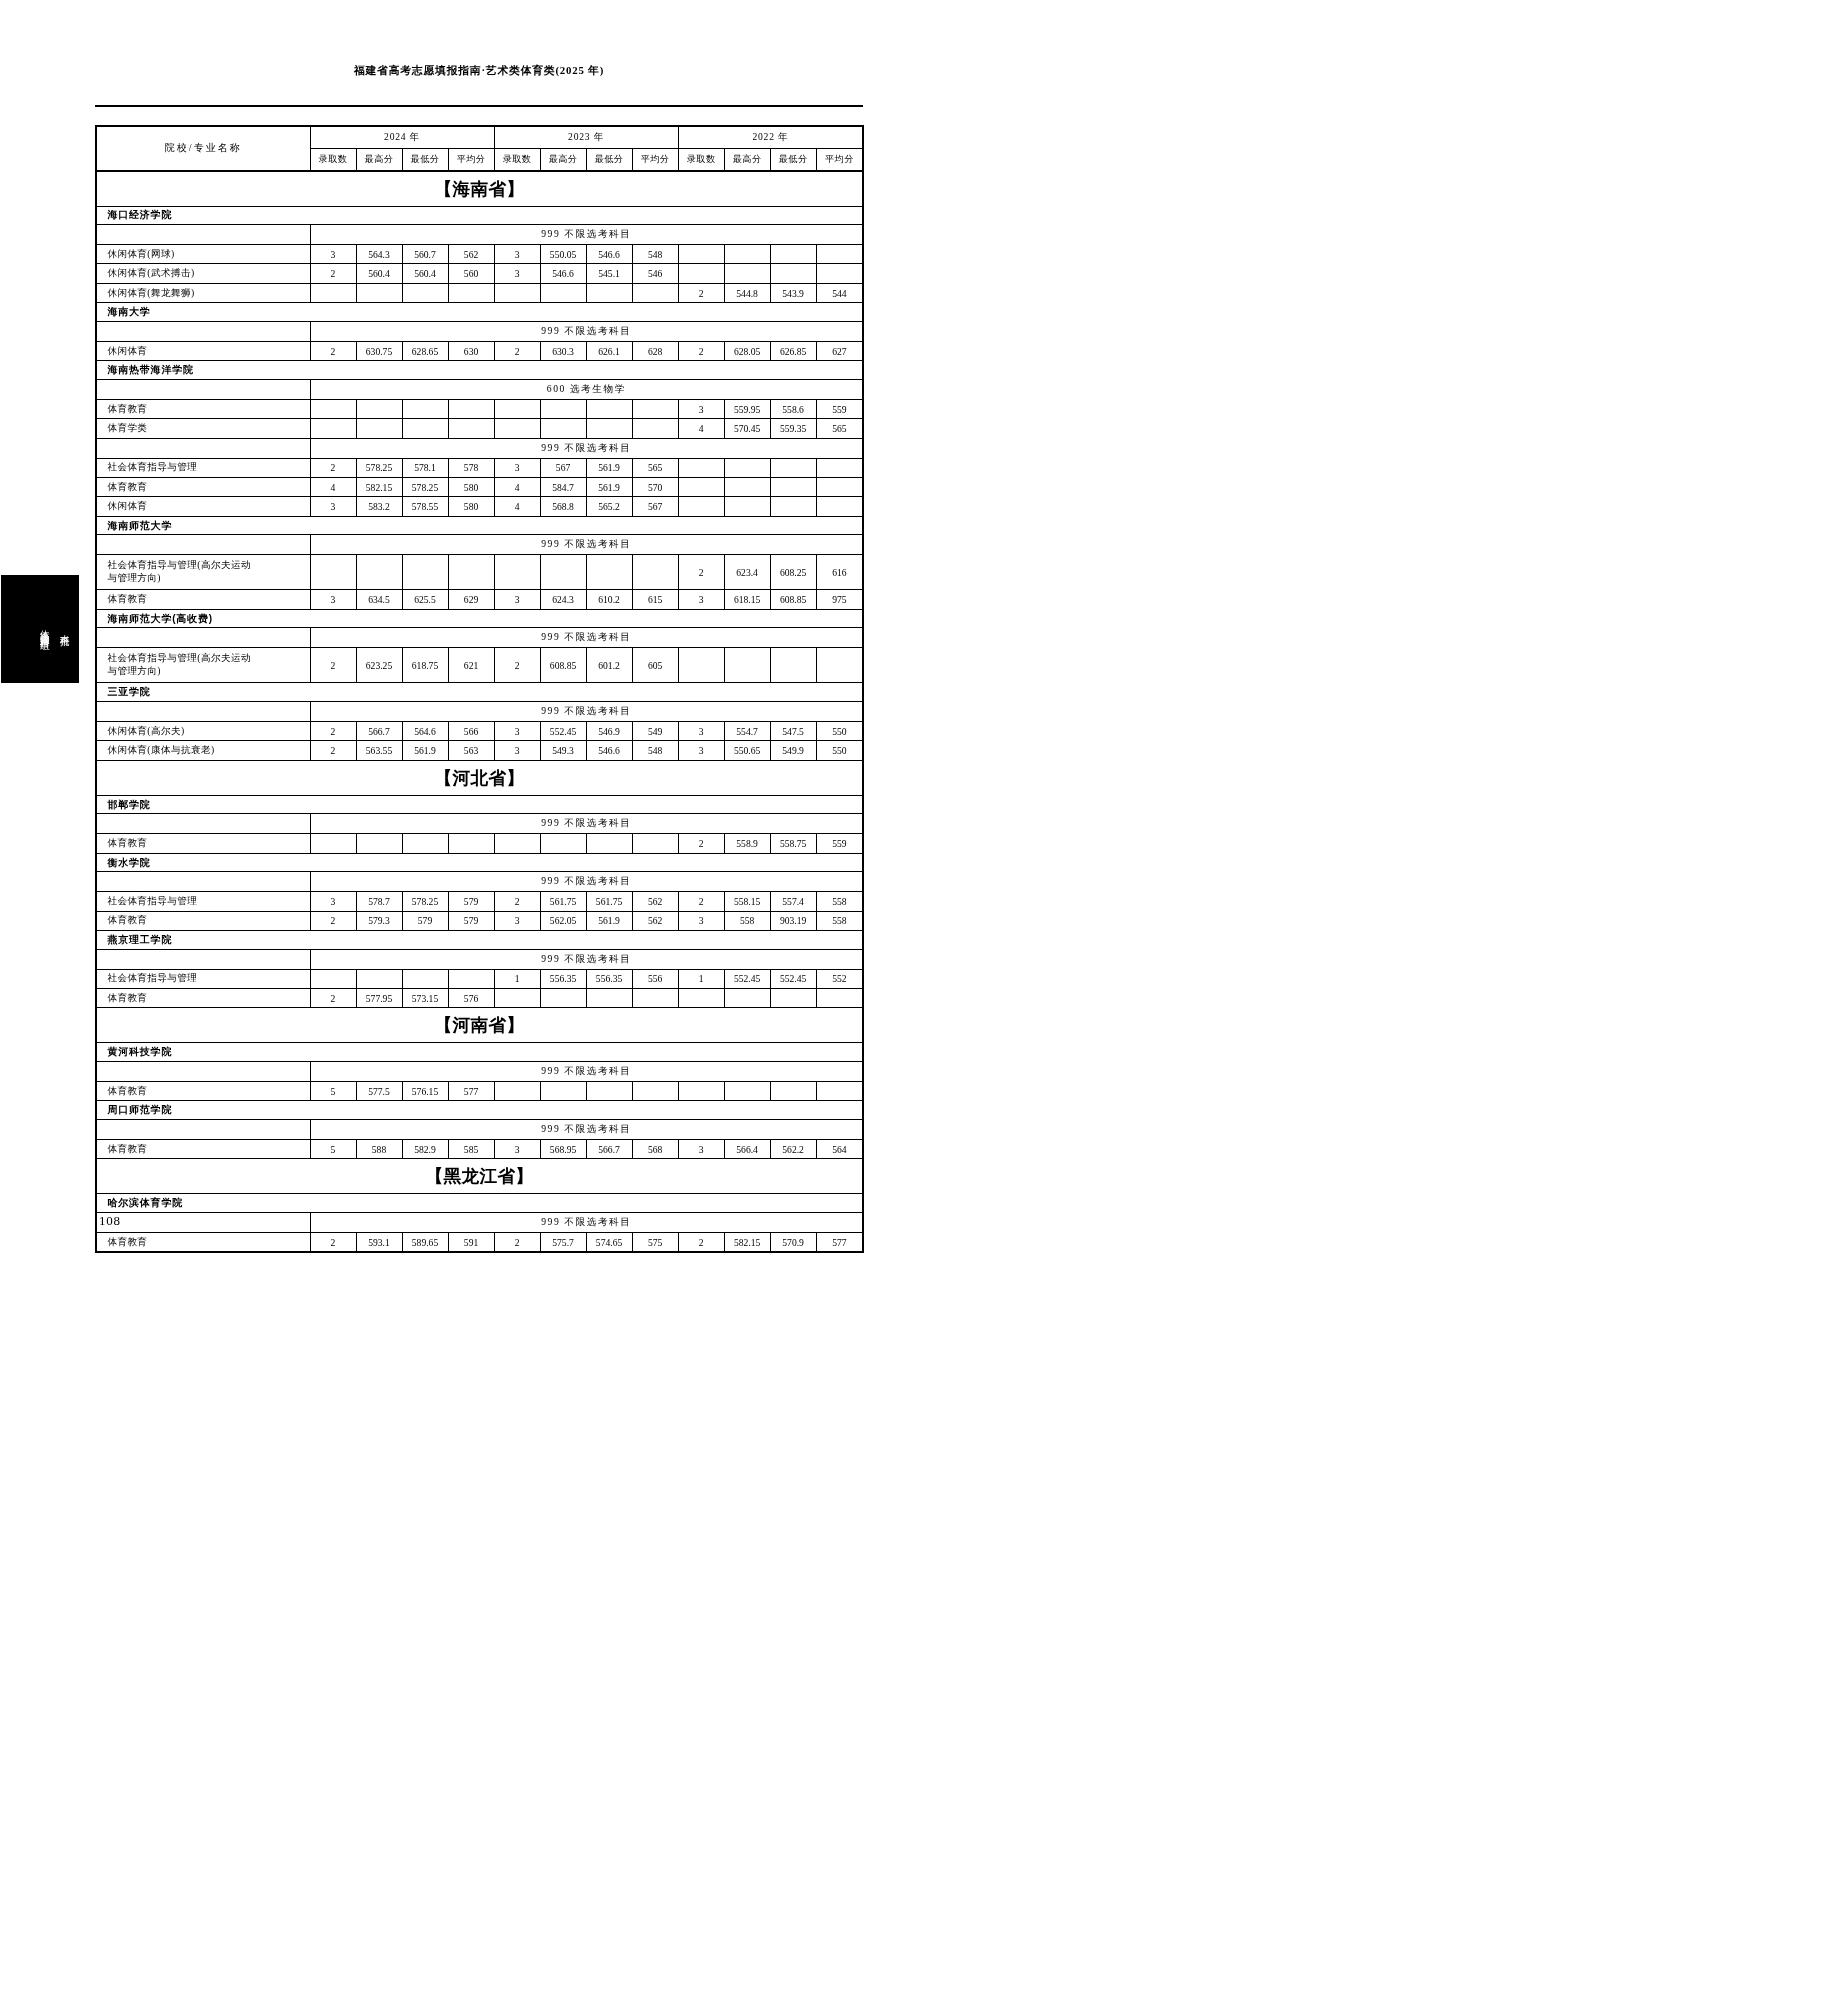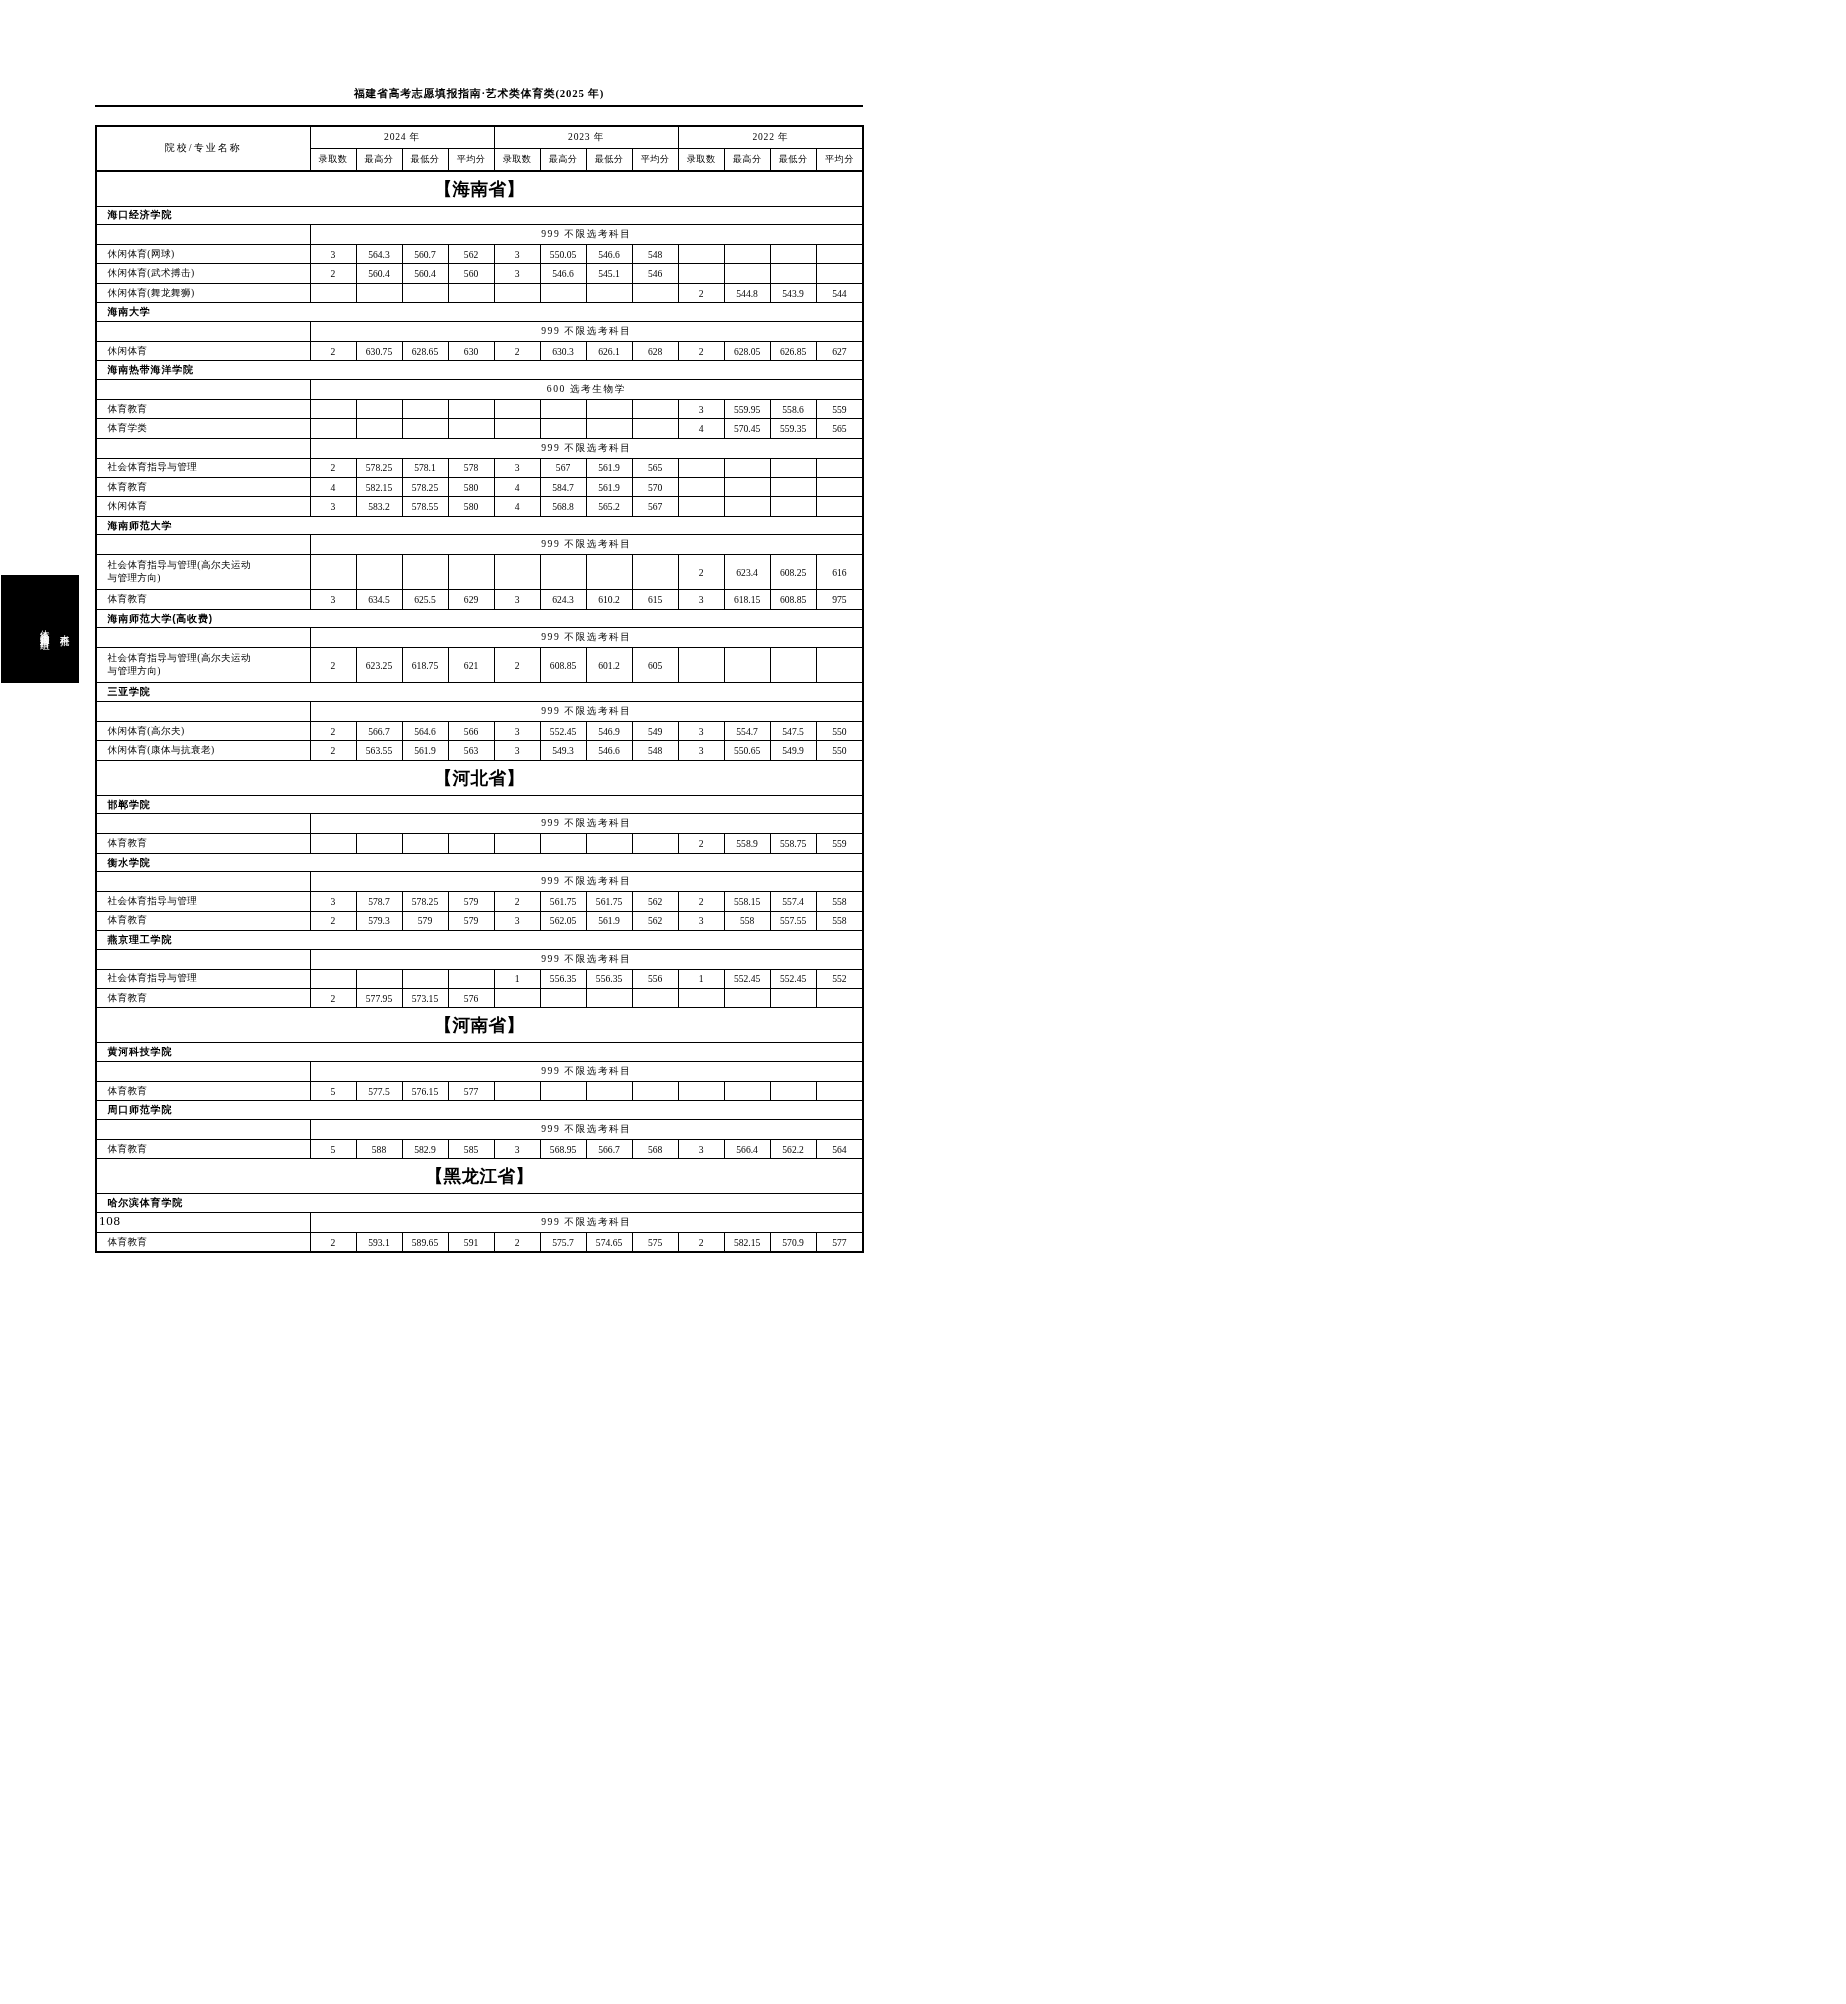--- a/index.html
+++ b/index.html
@@ -7,21 +7,21 @@
     position: relative;
     width: 923px;
     height: 1294px;
     background: #ffffff;
     color: #000;
     font-family: "Liberation Serif", serif;
     overflow: hidden;
   }
   .doc-title {
     position: absolute;
-    top: 87px;
+    top: 64px;
     left: 95px;
     width: 768px;
     text-align: center;
     font-size: 10.8px;
     font-weight: bold;
     letter-spacing: 0.8px;
     white-space: nowrap;
   }
   .title-rule {
     position: absolute;
@@ -478,21 +478,21 @@
           <td class="num">2</td>
           <td class="num">579.3</td>
           <td class="num">579</td>
           <td class="num">579</td>
           <td class="num">3</td>
           <td class="num">562.05</td>
           <td class="num">561.9</td>
           <td class="num">562</td>
           <td class="num">3</td>
           <td class="num">558</td>
-          <td class="num">557.55</td>
+          <td class="num">903.19</td>
           <td class="num">558</td>
         </tr>
         <tr class="school-row">
           <td colspan="13">燕京理工学院</td>
         </tr>
         <tr class="subject-row">
           <td class="empty-name"></td>
           <td colspan="12" class="subject-cell">999 不限选考科目</td>
         </tr>
         <tr class="data-row">

